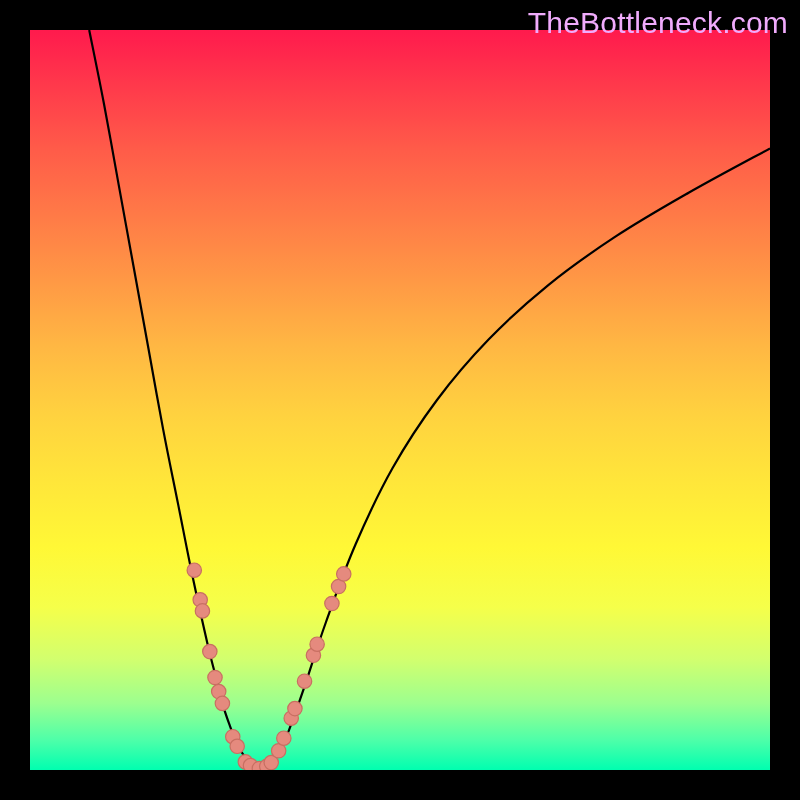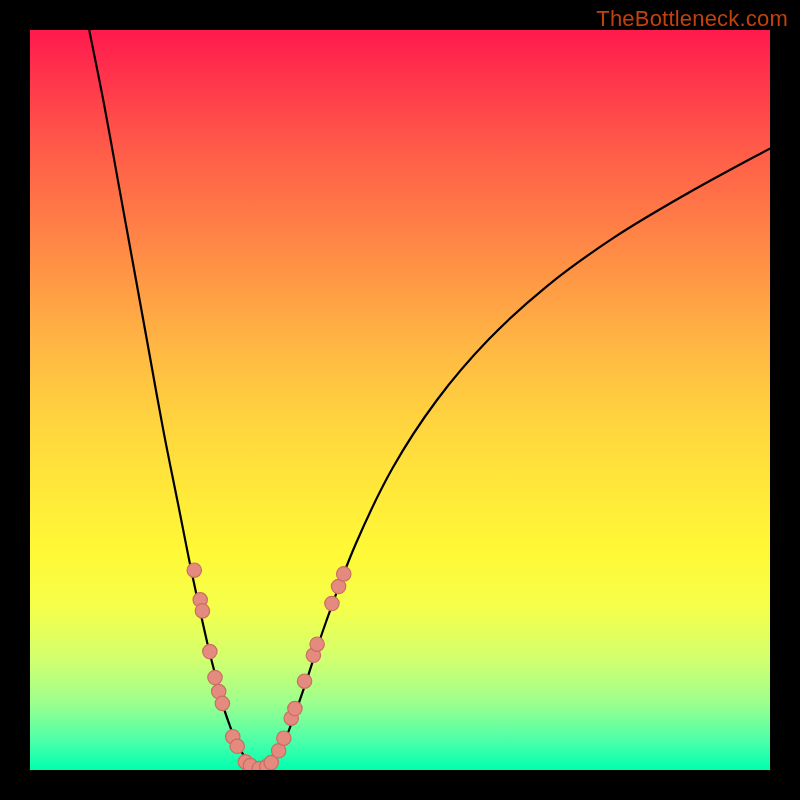--- a/index.html
+++ b/index.html
@@ -31,22 +31,22 @@
       #d2ff6e 85%,
       #9cff8f 91%,
       #4dffa9 96%,
       #00ffb0 100%
     );
   }
   .watermark {
     position: absolute;
     top: 6px;
     right: 12px;
-    color: #c2410c;
-    font-size: 22px;
+    color: #f0abfc;
+    font-size: 30px;
     font-weight: 500;
     letter-spacing: 0.2px;
     z-index: 10;
   }
   svg.plot {
     position: absolute;
     left: 0;
     top: 0;
     width: 740px;
     height: 740px;

